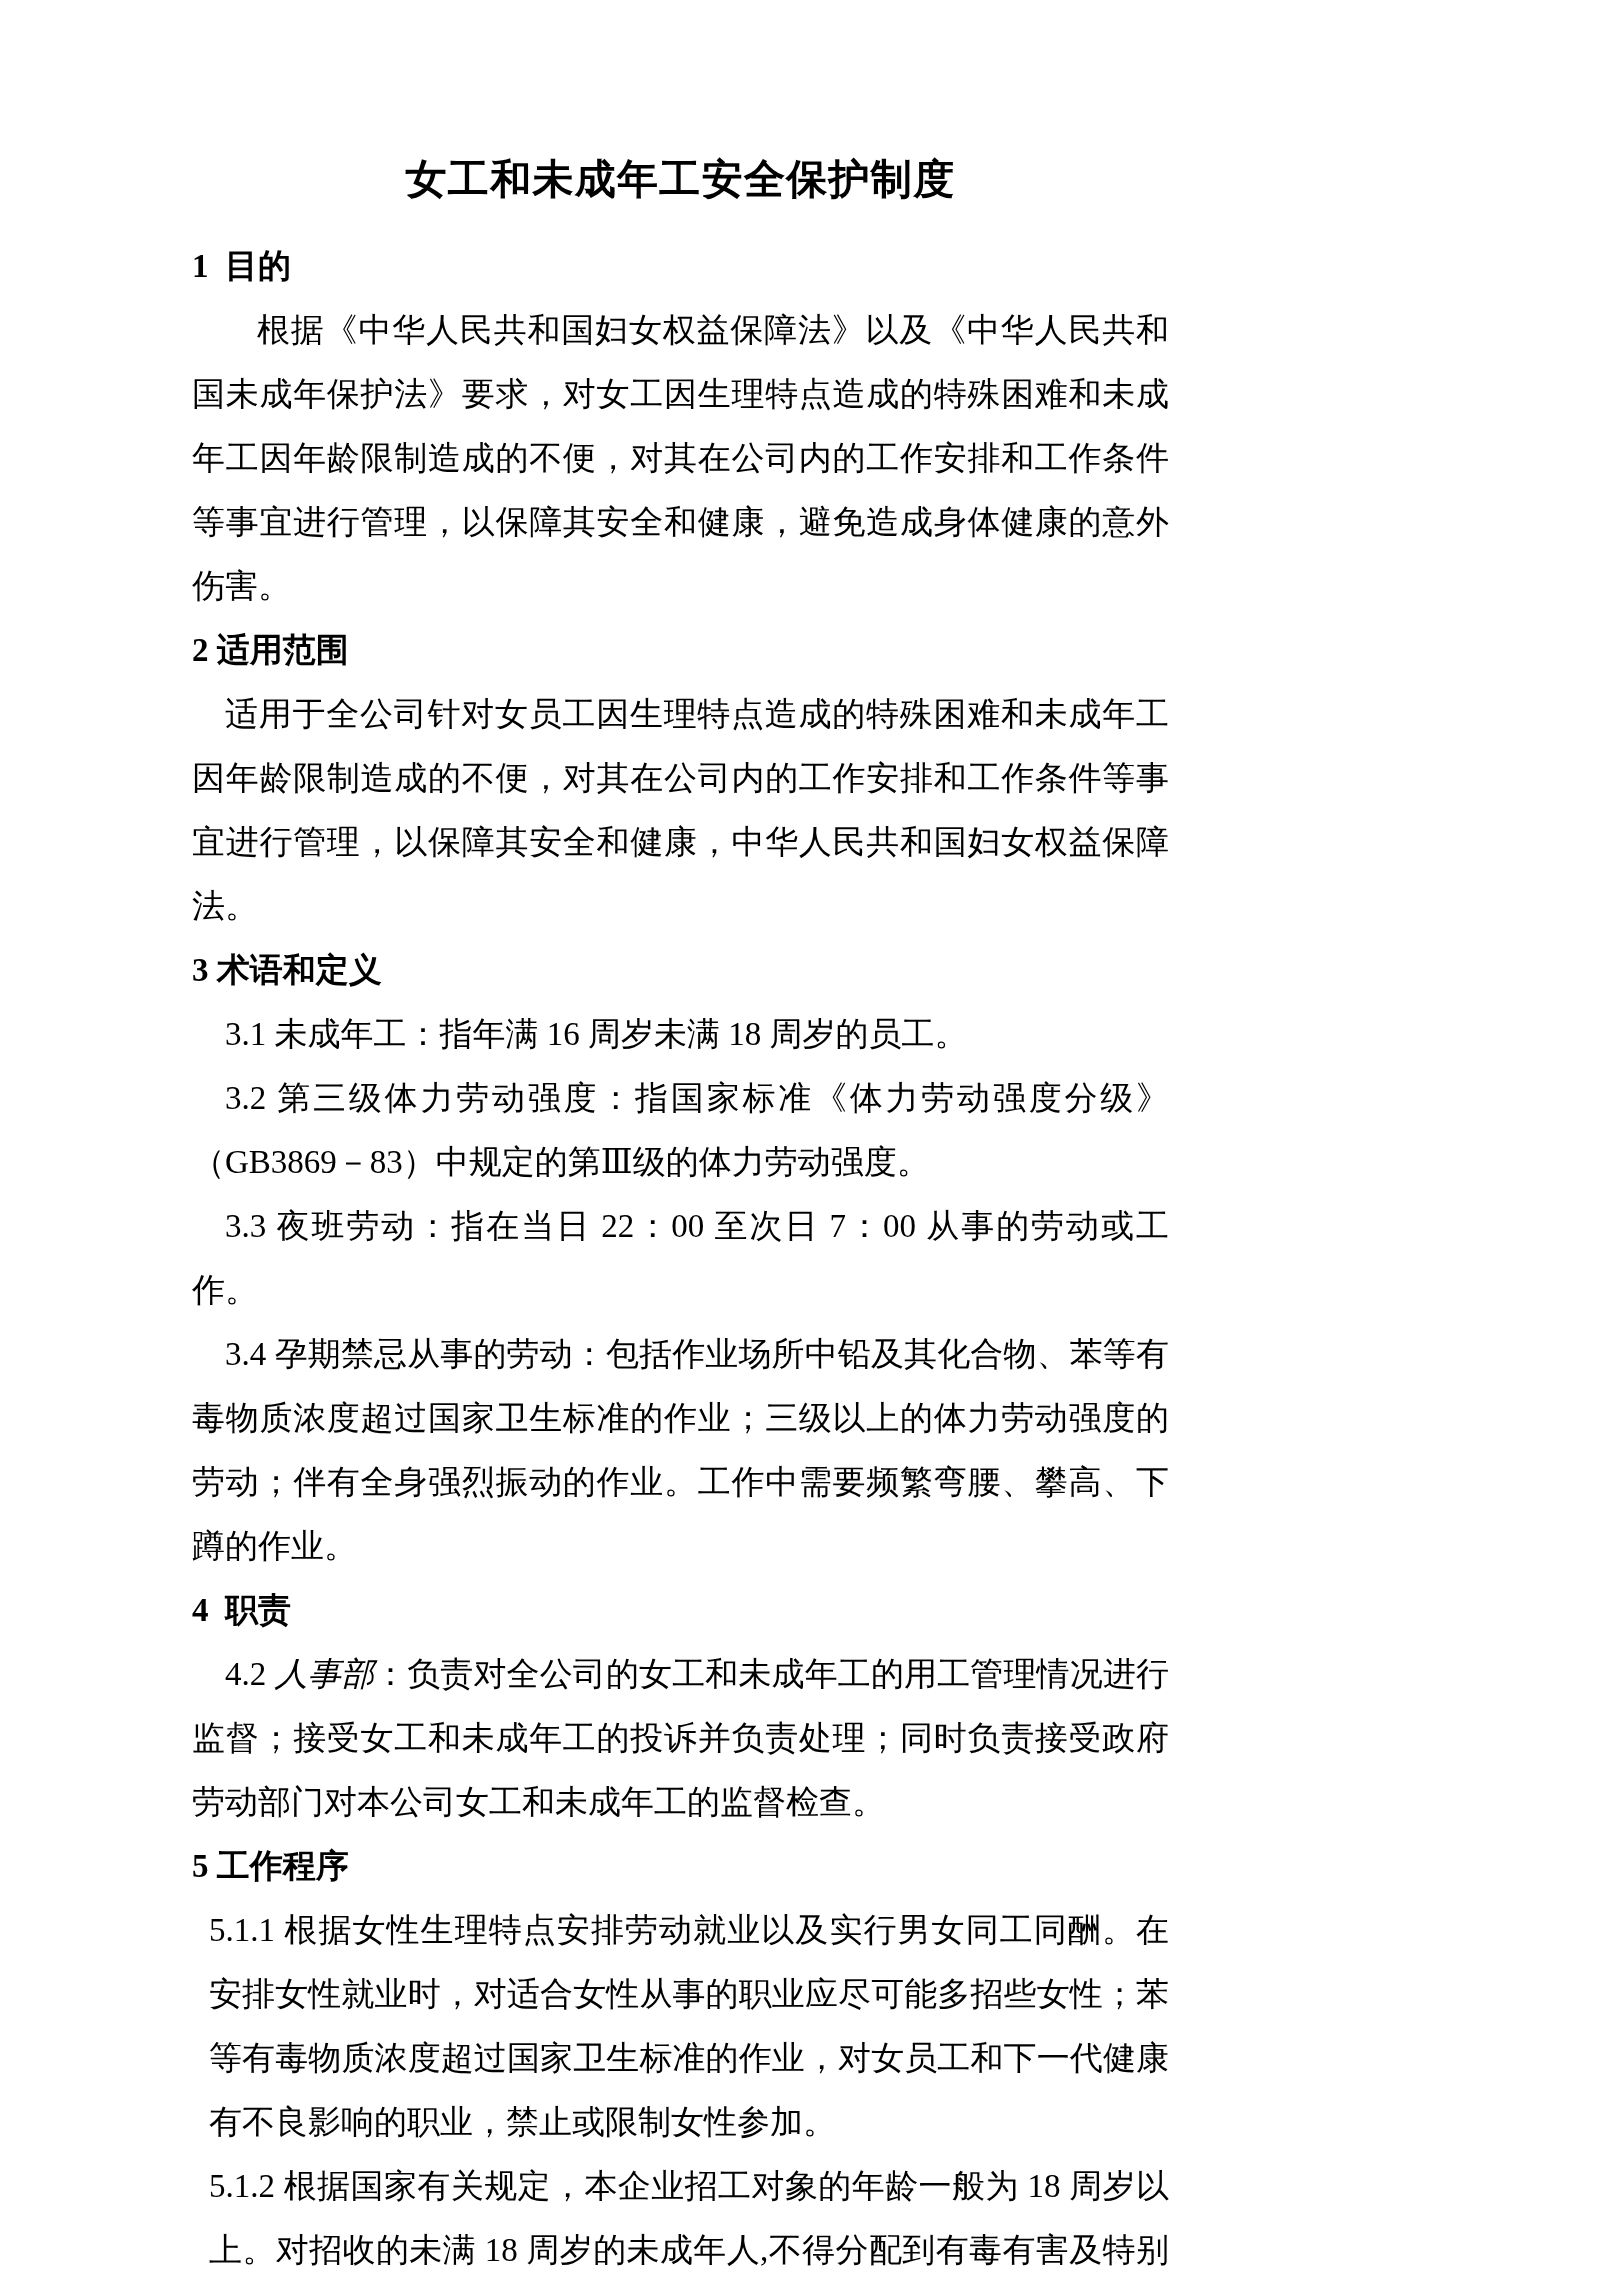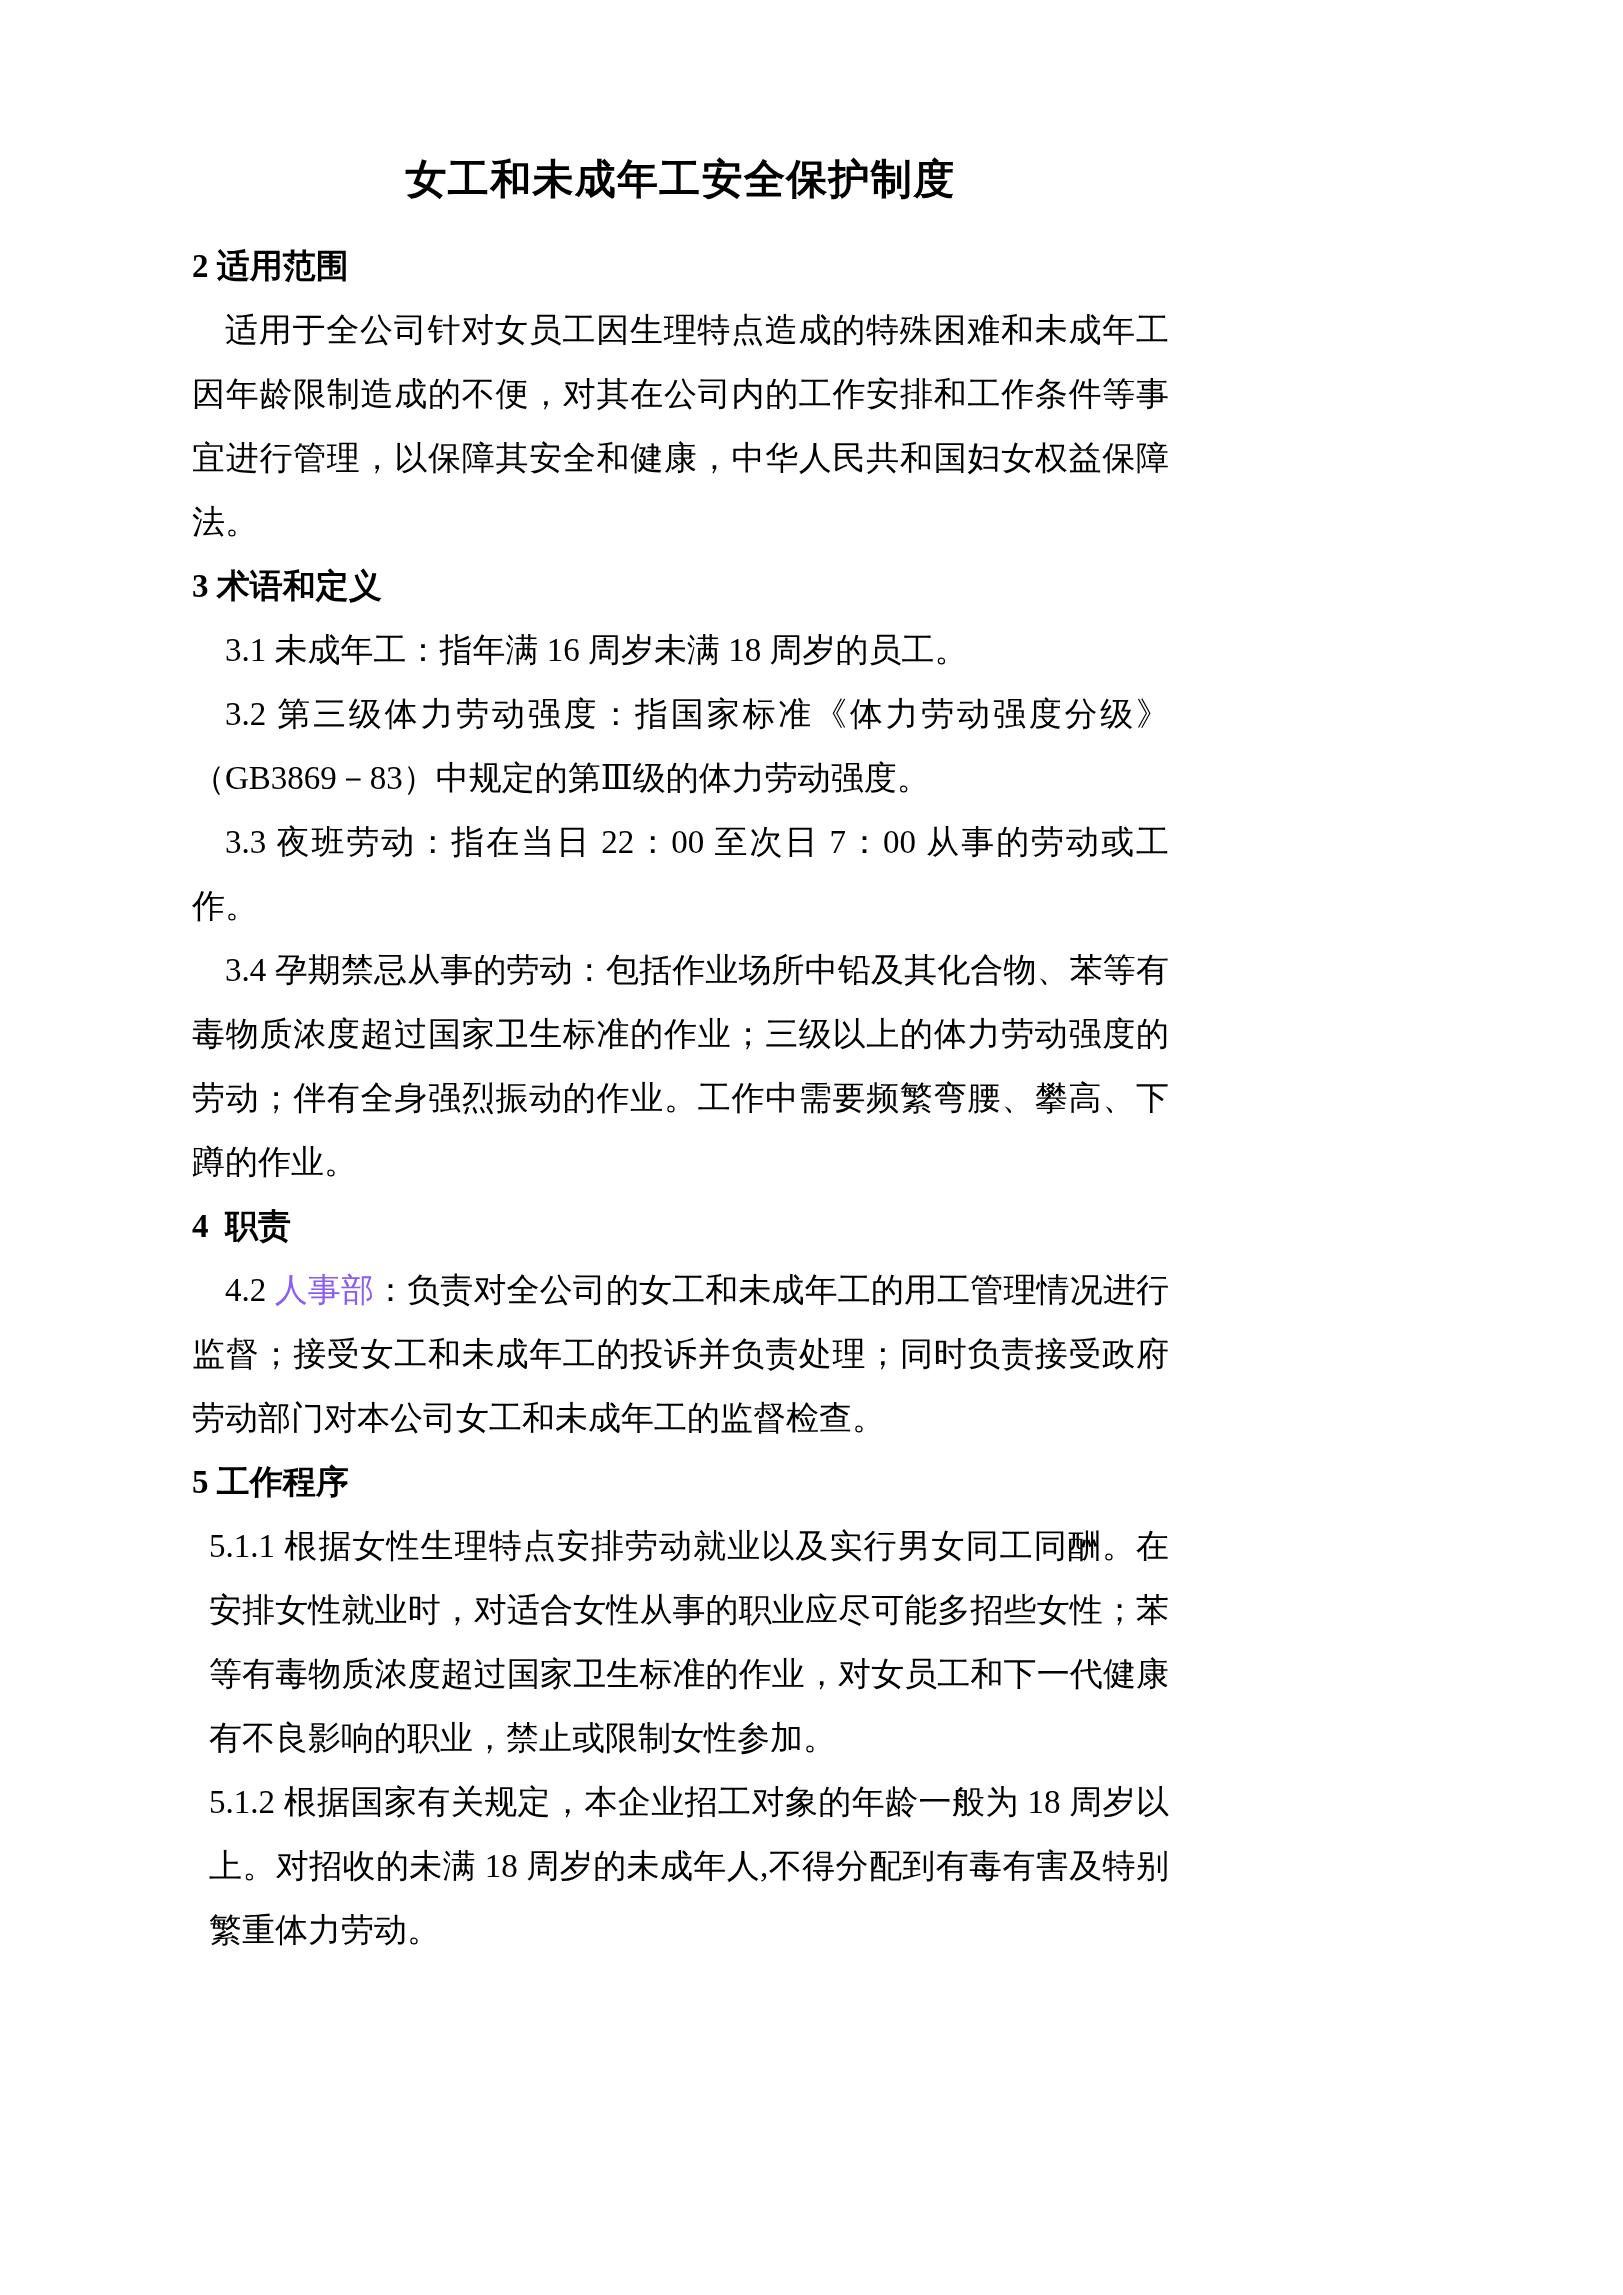--- a/index.html
+++ b/index.html
@@ -38,29 +38,33 @@
   }
   .para {
     margin: 0;
     line-height: 64px;
     text-align: justify;
     text-justify: inter-character;
   }
   .indent-2 { text-indent: 65px; }
   .indent-1 { text-indent: 33px; }
   .sub-block { margin-left: 17px; }
-  .red { color: #8b5cf6; }
+  .red { color: #000000; font-style: italic; }
 </style>
 </head>
 <body>
 
 <div class="page">
 
   <h1 class="doc-title">女工和未成年工安全保护制度</h1>
 
+  <div>
+    <h2 class="heading">1  目的</h2>
+    <p class="para indent-2">根据《中华人民共和国妇女权益保障法》以及《中华人民共和国未成年保护法》要求，对女工因生理特点造成的特殊困难和未成年工因年龄限制造成的不便，对其在公司内的工作安排和工作条件等事宜进行管理，以保障其安全和健康，避免造成身体健康的意外伤害。</p>
+  </div>
 
   <div>
     <h2 class="heading">2 适用范围</h2>
     <p class="para indent-1">适用于全公司针对女员工因生理特点造成的特殊困难和未成年工因年龄限制造成的不便，对其在公司内的工作安排和工作条件等事宜进行管理，以保障其安全和健康，中华人民共和国妇女权益保障法。</p>
   </div>
 
   <div>
     <h2 class="heading">3 术语和定义</h2>
     <p class="para indent-1">3.1 未成年工：指年满 16 周岁未满 18 周岁的员工。</p>
     <p class="para indent-1">3.2 第三级体力劳动强度：指国家标准《体力劳动强度分级》（GB3869－83）中规定的第Ⅲ级的体力劳动强度。</p>

